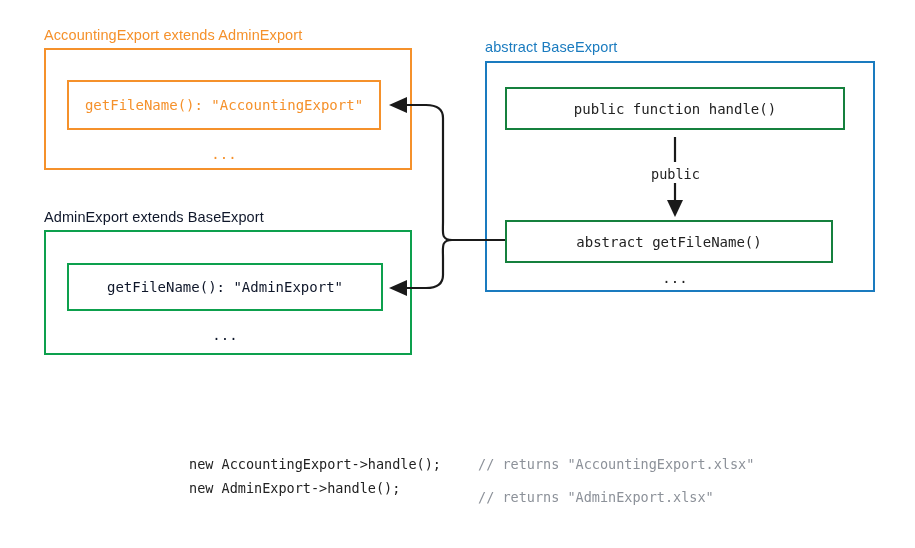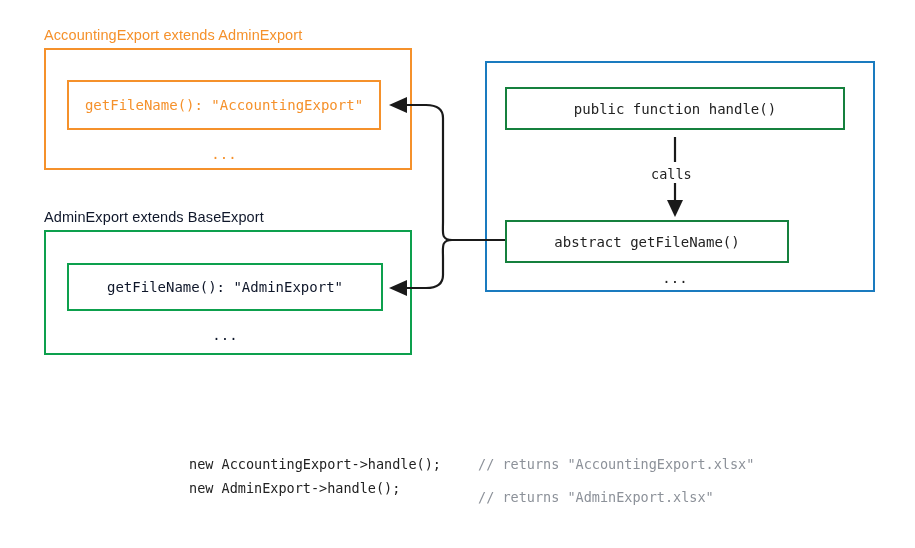--- a/index.html
+++ b/index.html
@@ -122,31 +122,32 @@
 
   <div class="group-box b-green" style="left:44px; top:230px; width:368px; height:125px;">
   </div>
 
   <div class="member-box b-green" style="left:67px; top:263px; width:316px; height:48px;">
     <span class="mono c-green">getFileName(): "AdminExport"</span>
   </div>
 
   <div class="ellipsis c-green" style="left:67px; top:327px; width:316px;">...</div>
 
+  <div class="group-label c-blue" style="left:485px; top:39px;">abstract BaseExport</div>
 
   <div class="group-box b-blue" style="left:485px; top:61px; width:390px; height:231px;">
   </div>
 
   <div class="member-box b-black" style="left:505px; top:87px; width:340px; height:43px;">
     <span class="mono c-black">public function handle()</span>
   </div>
 
-  <div class="calls-label" style="left:651px; top:166px;">calls</div>
+  <div class="calls-label" style="left:651px; top:166px;">public</div>
 
-  <div class="member-box b-black" style="left:505px; top:220px; width:284px; height:43px;">
+  <div class="member-box b-black" style="left:505px; top:220px; width:328px; height:43px;">
     <span class="mono c-black">abstract getFileName()</span>
   </div>
 
   <div class="ellipsis c-black" style="left:505px; top:270px; width:340px;">...</div>
 
   <svg id="connectors" viewBox="0 0 915 548">
 
     <line class="conn-path" x1="675" y1="137" x2="675" y2="162"></line>
 
     <line class="conn-path" x1="675" y1="183" x2="675" y2="206"></line>

